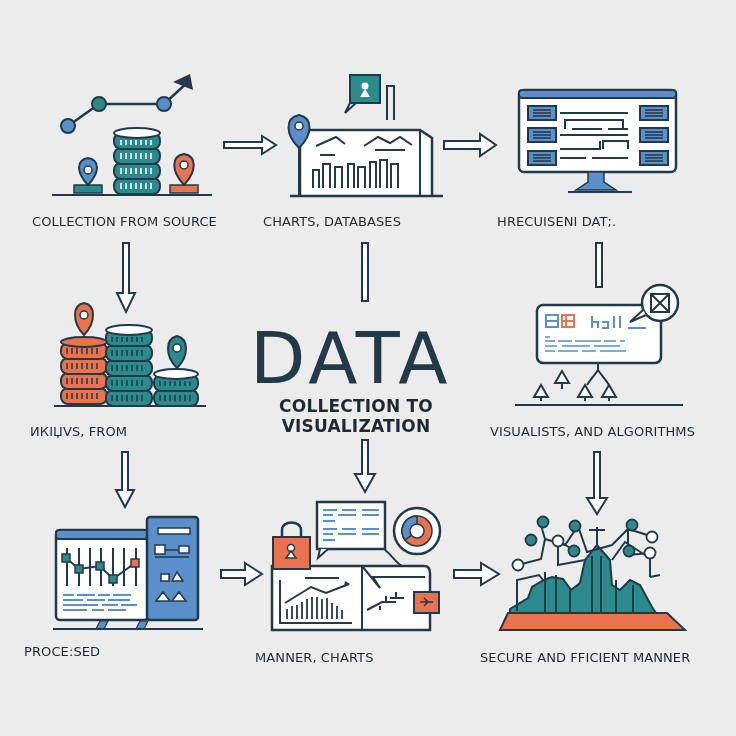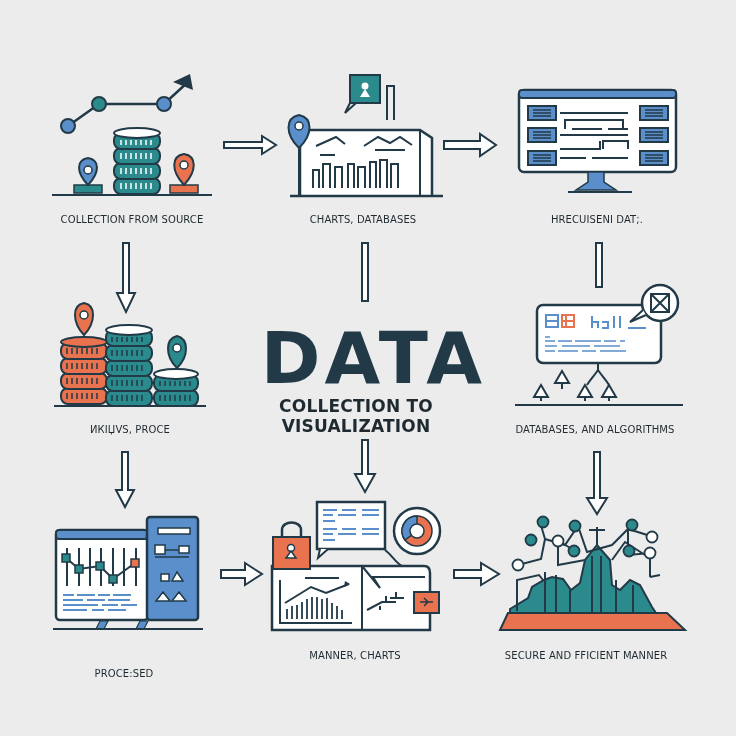--- a/index.html
+++ b/index.html
@@ -1,18 +1,18 @@
 <!DOCTYPE html>
 <html><head>
 <meta charset="utf-8">
 <style>
   html, body { margin:0; padding:0; }
   body { width:736px; height:736px; background:#ececec; position:relative; overflow:hidden; font-family:"DejaVu Sans", sans-serif; color:#1f3440; }
-  .label { position:absolute; font-size:10px; letter-spacing:0.1px; color:#1e2a30; white-space:nowrap; text-align:center; }
-  .title { position:absolute; left:250px; top:318px; width:236px; text-align:right; font-family:"DejaVu Sans", sans-serif; font-weight:bold; font-size:72px; letter-spacing:4px; color:#223a47; line-height:80px; }
+  .label { position:absolute; font-size:13px; letter-spacing:0.1px; color:#1e2a30; white-space:nowrap; text-align:left; }
+  .title { position:absolute; left:250px; top:318px; width:236px; text-align:left; font-family:"DejaVu Sans", sans-serif; font-weight:normal; font-size:72px; letter-spacing:4px; color:#223a47; line-height:80px; }
   .subtitle { position:absolute; left:238px; top:396px; width:236px; text-align:center; font-weight:bold; font-size:17px; color:#1e2a30; letter-spacing:0.2px; }
   svg { position:absolute; overflow:visible; }
 </style>
 </head>
 <body>
 
 <div>
   <svg width="736" height="736" style="left:0;top:0;">
 
     <g stroke="#223a47" stroke-width="2.5" fill="none">
@@ -136,21 +136,21 @@
     <g stroke="#223a47" stroke-width="1.5">
       <path d="M160,395v6 M165,395v6 M170,395v6 M175,395v6 M180,395v6 M185,395v6 M190,395v6"></path>
       <path d="M160,381v5 M165,381v5 M170,381v5 M175,381v5 M180,381v5 M185,381v5 M190,381v5"></path>
     </g>
     <path d="M84,335 C72,322 72,305 84,303 C96,305 96,322 84,335Z" fill="#e9734f" stroke="#223a47" stroke-width="2"></path>
     <circle cx="84" cy="315" r="4" fill="#fff" stroke="#223a47" stroke-width="1.5"></circle>
     <path d="M177,368 C165,356 165,339 177,336 C189,339 189,356 177,368Z" fill="#2a8a8c" stroke="#223a47" stroke-width="2"></path>
     <circle cx="177" cy="348" r="4" fill="#fff" stroke="#223a47" stroke-width="1.5"></circle>
     <line x1="54" y1="406" x2="206" y2="406" stroke="#223a47" stroke-width="2"></line>
   </svg>
-  <div class="label" style="left:30px;top:424px;width:200px;">ИКIЏVS, PROCE</div>
+  <div class="label" style="left:30px;top:424px;width:200px;">ИКIЏVS, FROM</div>
 </div>
 
 <div class="title">DATA</div>
 <div class="subtitle">COLLECTION TO VISUALIZATION</div>
 
 <div>
   <svg width="736" height="736" style="left:0;top:0;">
     <rect x="537" y="305" width="124" height="58" rx="6" fill="#fff" stroke="#223a47" stroke-width="2.5"></rect>
     <circle cx="660" cy="303" r="18" fill="#fff" stroke="#223a47" stroke-width="2.5"></circle>
     <path d="M646,315 L630,322 L643,310" fill="#fff" stroke="#223a47" stroke-width="2"></path>
@@ -171,21 +171,21 @@
     <path d="M598,363 V370 M598,370 C594,376 590,380 587,385 M598,370 C602,376 606,380 609,385" fill="none" stroke="#223a47" stroke-width="2"></path>
     <g fill="#fff" stroke="#223a47" stroke-width="2">
       <path d="M562,371 L569,383 L555,383Z"></path>
       <path d="M541,385 L548,397 L534,397Z"></path>
       <path d="M585,385 L592,397 L578,397Z"></path>
       <path d="M609,385 L616,397 L602,397Z"></path>
     </g>
     <path d="M562,383v6 M541,397v4 M585,397v4 M609,397v4" stroke="#223a47" stroke-width="2"></path>
     <line x1="515" y1="405" x2="683" y2="405" stroke="#223a47" stroke-width="2"></line>
   </svg>
-  <div class="label" style="left:490px;top:424px;width:210px;">DATABASES, AND ALGORITHMS</div>
+  <div class="label" style="left:490px;top:424px;width:210px;">VISUALISTS, AND ALGORITHMS</div>
 </div>
 
 <div>
   <svg width="736" height="736" style="left:0;top:0;">
     <rect x="56" y="530" width="92" height="90" rx="4" fill="#fff" stroke="#223a47" stroke-width="2.5"></rect>
     <rect x="56" y="530" width="92" height="9" rx="3" fill="#5a8fcc" stroke="#223a47" stroke-width="2"></rect>
     <g stroke="#223a47" stroke-width="2">
       <path d="M67,548v38 M79,548v38 M90,548v38 M101,548v38 M113,548v38 M124,548v38 M136,548v38"></path>
     </g>
     <polyline points="66,558 79,569 100,566 113,579 135,563" fill="none" stroke="#223a47" stroke-width="2"></polyline>
@@ -203,21 +203,21 @@
     <rect x="158" y="528" width="32" height="6" fill="#fff" stroke="#223a47" stroke-width="1.5"></rect>
     <rect x="155" y="545" width="10" height="9" fill="#fff" stroke="#223a47" stroke-width="1.5"></rect>
     <rect x="179" y="546" width="10" height="7" fill="#fff" stroke="#223a47" stroke-width="1.5"></rect>
     <path d="M165,550h14 M155,557h34" stroke="#223a47" stroke-width="1.5"></path>
     <rect x="161" y="574" width="8" height="7" fill="#fff" stroke="#223a47" stroke-width="1.5"></rect>
     <path d="M172,581 L177,572 L183,581Z" fill="#fff" stroke="#223a47" stroke-width="1.5"></path>
     <path d="M156,601 L163,592 L170,601Z M172,601 L179,592 L186,601Z" fill="#fff" stroke="#223a47" stroke-width="1.5"></path>
     <path d="M100,621 L108,621 L104,629 L96,629Z M140,621 L148,621 L144,629 L136,629Z" fill="#5a8fcc" stroke="#223a47" stroke-width="1.2"></path>
     <line x1="53" y1="629" x2="203" y2="629" stroke="#223a47" stroke-width="2"></line>
   </svg>
-  <div class="label" style="left:24px;top:668px;width:200px;">PROCE:SED</div>
+  <div class="label" style="left:24px;top:644px;width:200px;">PROCE:SED</div>
 </div>
 
 <div>
   <svg width="736" height="736" style="left:0;top:0;">
     <rect x="317" y="502" width="68" height="47" fill="#fff" stroke="#223a47" stroke-width="2.5"></rect>
     <path d="M320,549 L318,558 L328,549" fill="#fff" stroke="#223a47" stroke-width="2"></path>
     <g stroke="#5a8fcc" stroke-width="1.8">
       <path d="M323,510h14 M342,510h14 M362,510h17 M323,515h10 M338,515h18 M362,515h17 M323,521h12 M323,529h14 M342,529h14 M362,529h17 M323,534h10 M338,534h18 M362,534h17 M323,540h12"></path>
     </g>
     <circle cx="417" cy="531" r="23" fill="#fff" stroke="#223a47" stroke-width="2.5"></circle>

